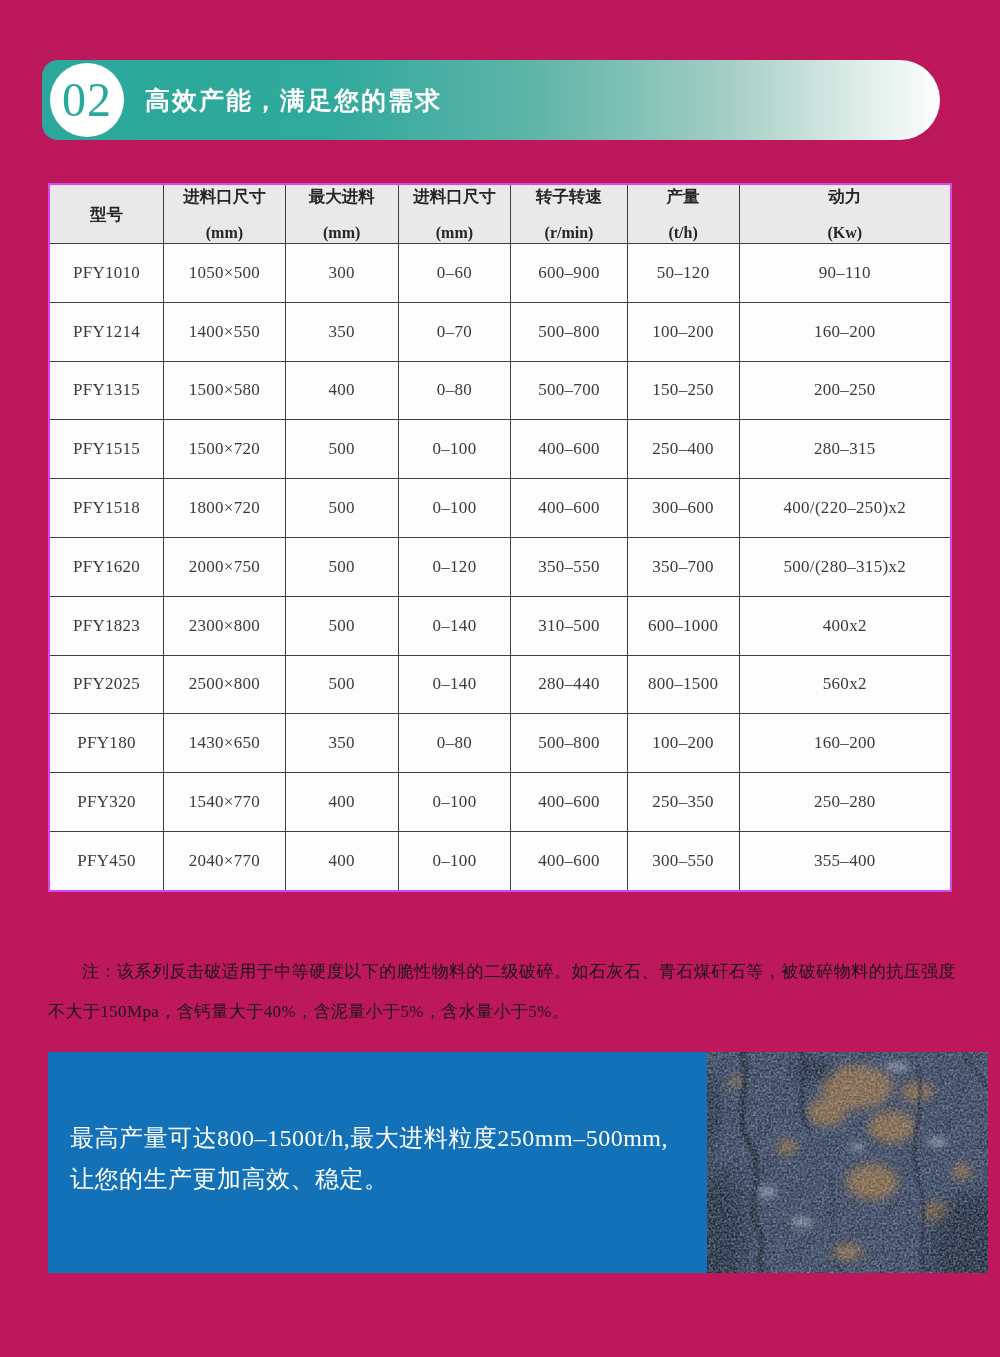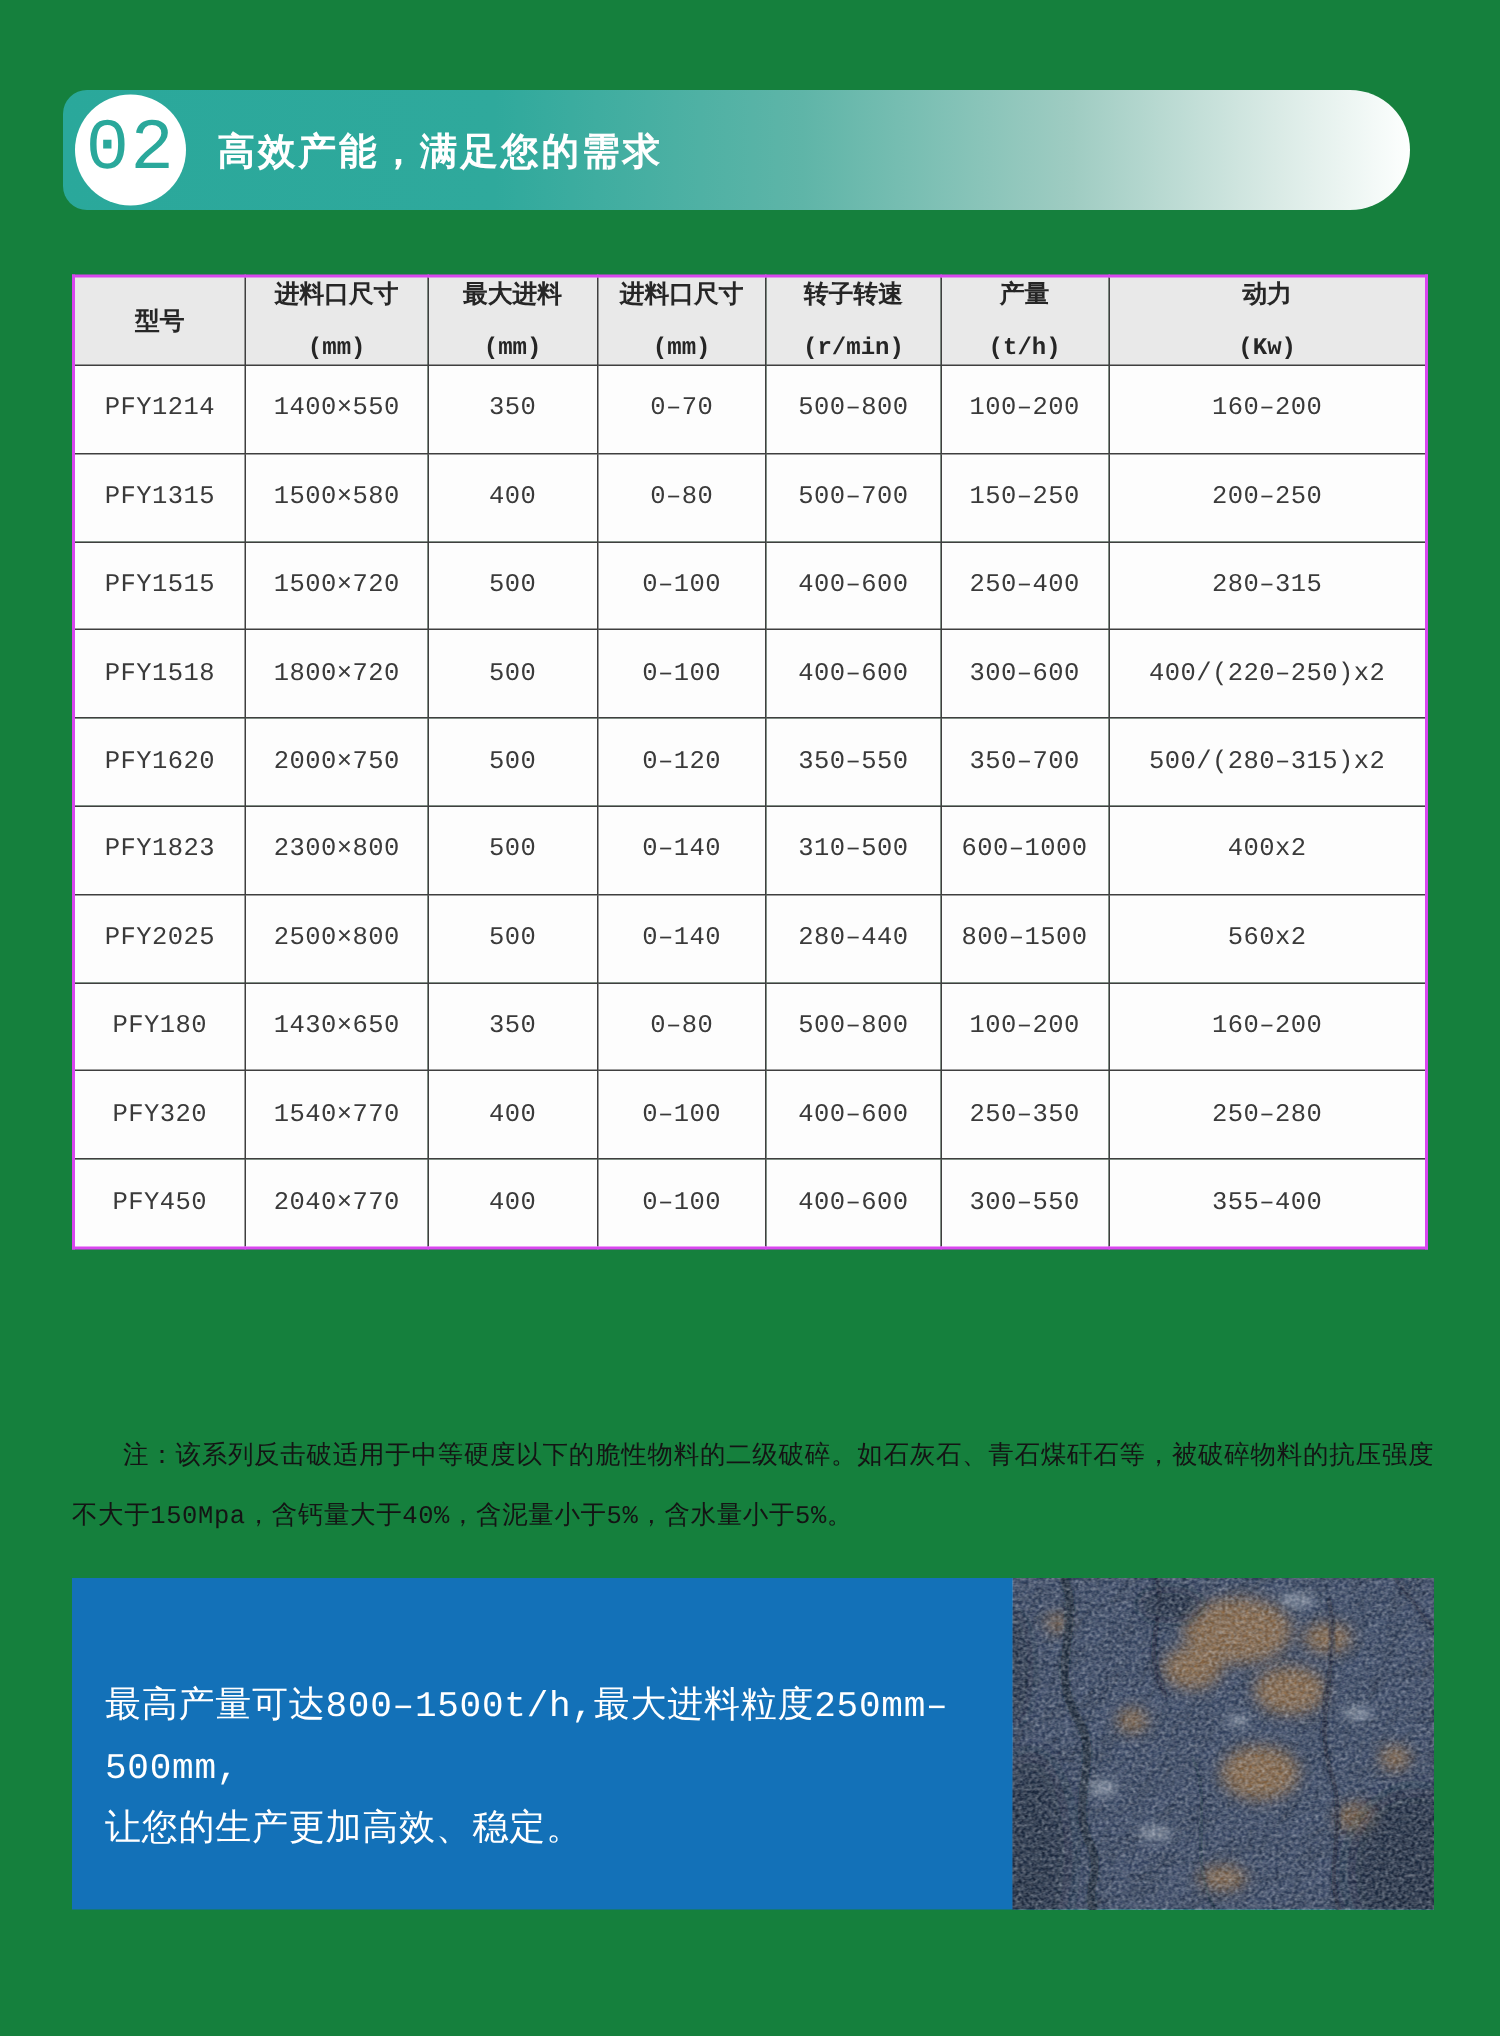--- a/index.html
+++ b/index.html
@@ -1,18 +1,18 @@
 <!DOCTYPE html>
 <html><head>
 <meta charset="utf-8">
 <style>
   html,body{margin:0;padding:0;background:#ffffff;}
   .stage{
-    position:relative;width:1000px;height:1357px;background:#15803d;overflow:hidden;
-    font-family:Liberation Mono, monospace;color:#222;
+    position:relative;width:1000px;height:1357px;background:#be185d;overflow:hidden;
+    font-family:Liberation Serif, serif;color:#222;
   }
 
   
   .header-banner{
     position:absolute;left:42px;top:60px;width:898px;height:80px;
     background:linear-gradient(90deg,#2aa89b 0%,#2fa99c 32%,#5fb5a8 55%,#9fccc2 75%,#d9eae5 90%,#fdfffe 100%);
     border-radius:16px 40px 40px 16px;
   }
   .badge-circle{
     position:absolute;left:8px;top:3px;width:74px;height:74px;border-radius:50%;
@@ -46,21 +46,21 @@
 
   
   .note{
     position:absolute;left:48px;top:952px;width:908px;
     font-size:17px;line-height:40px;color:#141414;text-indent:2em;
     text-align:justify;letter-spacing:0.4px;margin:0;
   }
 
   
   .bottom-banner{
-    position:absolute;left:48px;top:1052px;width:908px;height:221px;background:#1371b8;
+    position:absolute;left:48px;top:1052px;width:908px;height:221px;background:#1371b8;padding-left:32px;
   }
   .banner-text{
     position:absolute;left:22px;top:66px;width:600px;
     color:#ffffff;font-size:24px;line-height:41px;letter-spacing:0.5px;
   }
   .rock{
     position:absolute;right:0;top:0;width:281px;height:221px;overflow:hidden;
   }
   .rock svg{display:block;width:100%;height:100%;}
 </style>
@@ -111,20 +111,29 @@
             <div class="col-name">产量</div>
             <div class="col-unit">(t/h)</div>
           </th>
           <th>
             <div class="col-name">动力</div>
             <div class="col-unit">(Kw)</div>
           </th>
         </tr>
     </thead>
     <tbody id="tbody">
+        <tr>
+          <td>PFY1010</td>
+          <td>1050×500</td>
+          <td>300</td>
+          <td>0–60</td>
+          <td>600–900</td>
+          <td>50–120</td>
+          <td>90–110</td>
+        </tr>
         <tr>
           <td>PFY1214</td>
           <td>1400×550</td>
           <td>350</td>
           <td>0–70</td>
           <td>500–800</td>
           <td>100–200</td>
           <td>160–200</td>
         </tr>
         <tr>

